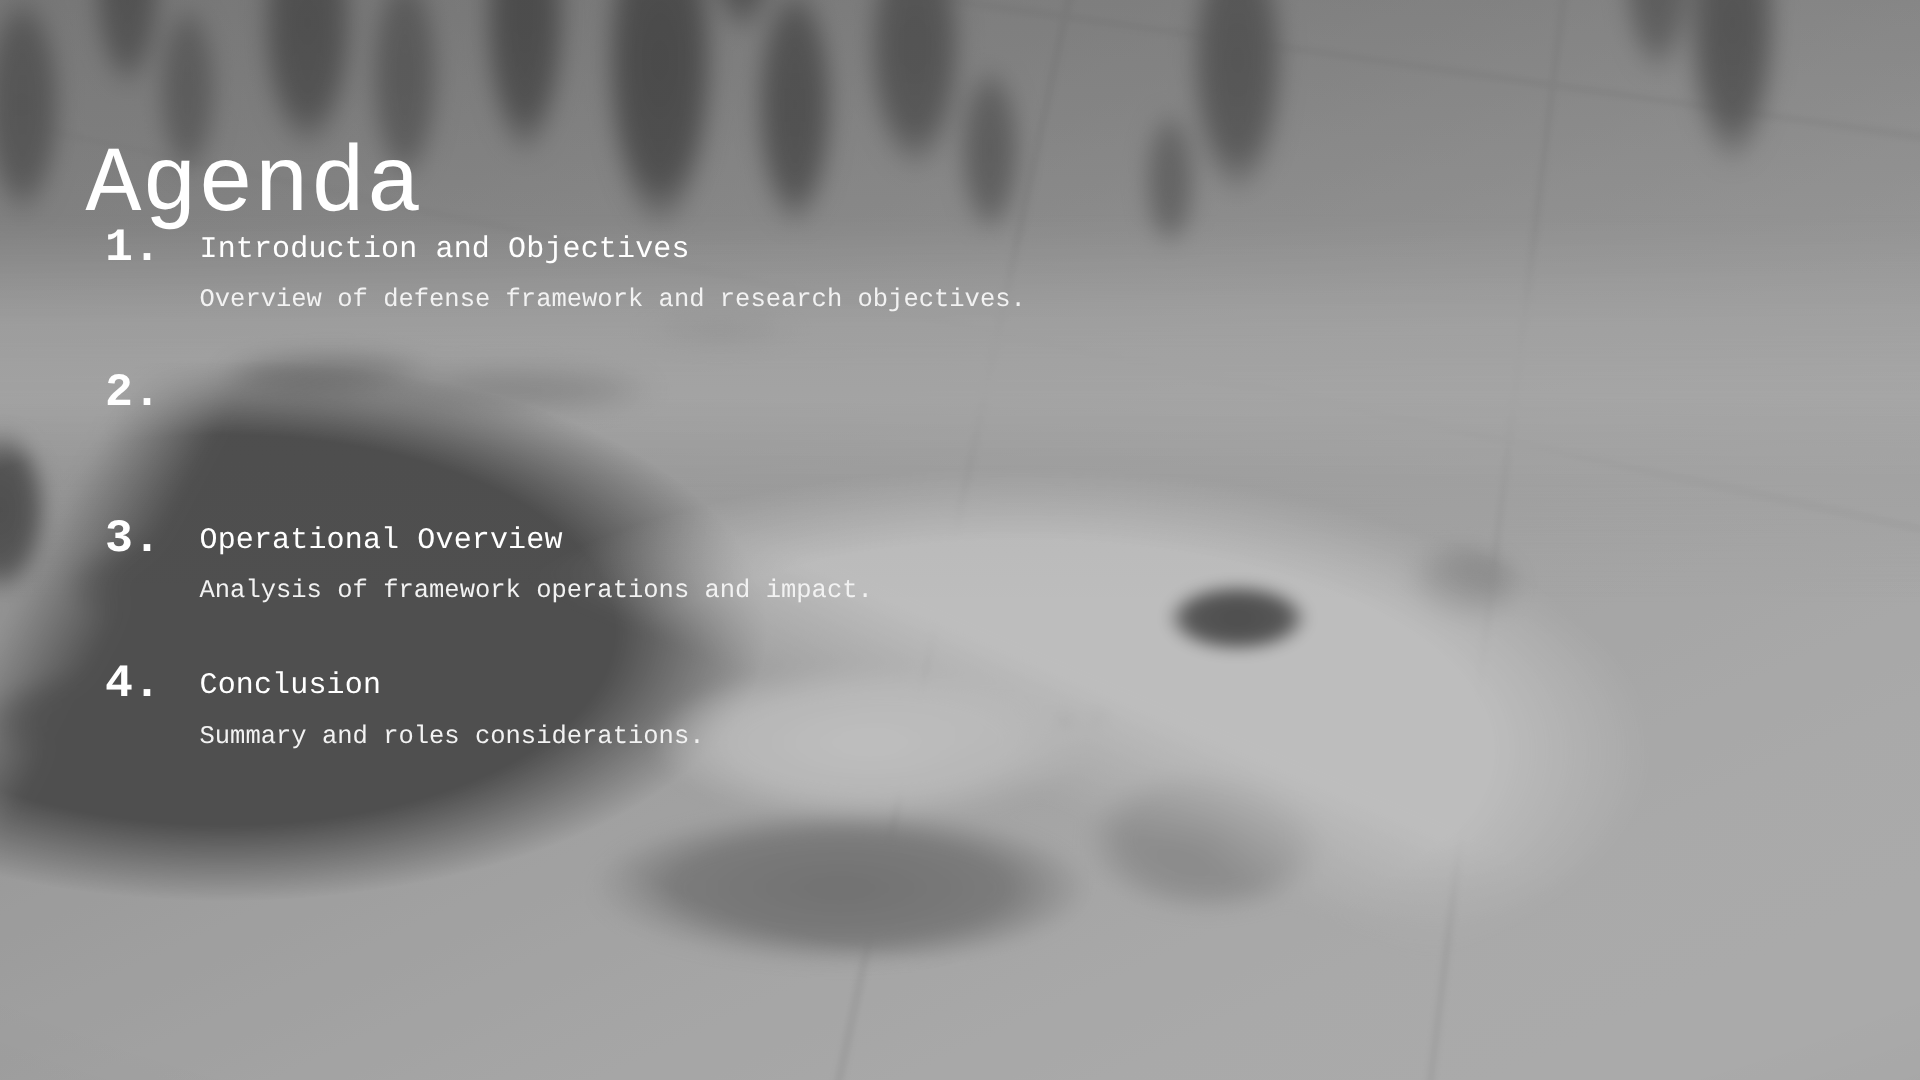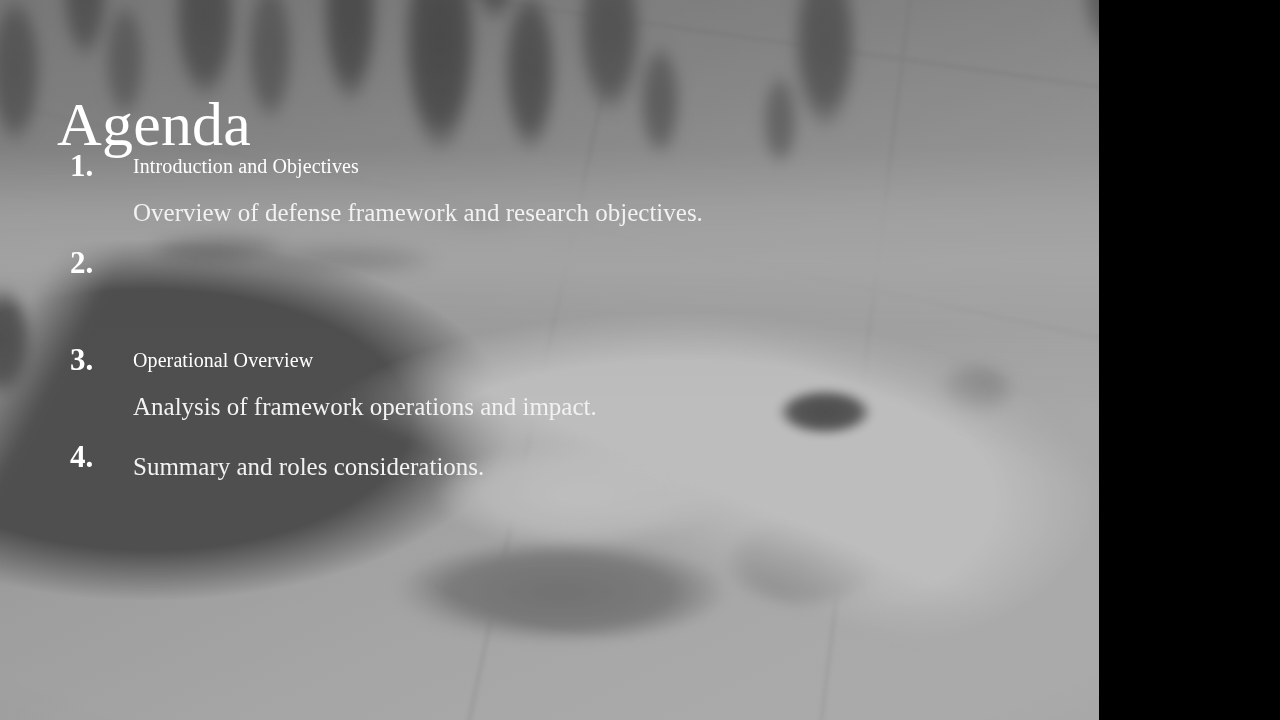--- a/index.html
+++ b/index.html
@@ -3,24 +3,24 @@
 <meta charset="utf-8">
 <title>Agenda Slide</title>
 <style>
   html, body {
     margin: 0;
     padding: 0;
     background: #000;
   }
   #slide {
     position: relative;
-    width: 1099px;
+    width: 1280px;
     height: 720px;
     overflow: hidden;
-    font-family: Liberation Serif, serif;
+    font-family: Liberation Mono, monospace;
     background: #701a75;
   }
 
   
   .bg-layer {
     position: absolute;
     inset: -80px;
     pointer-events: none;
   }
 
@@ -206,22 +206,22 @@
   .item-heading {
     font-size: 20px;
     font-weight: 300;
     line-height: 37px;
     color: #ffffff;
     letter-spacing: .1px;
     white-space: nowrap;
   }
 
   .item-subtext {
-    margin-top: 15px;
-    font-size: 25px;
+    margin-top: 3px;
+    font-size: 17px;
     font-weight: 400;
     line-height: 26px;
     color: #f2f2f2;
     letter-spacing: 0;
     white-space: nowrap;
   }
 </style>
 </head>
 <body>
 
@@ -261,20 +261,21 @@
         <div class="item-number">3.</div>
         <div class="item-body">
           <div class="item-heading">Operational Overview</div>
           <div class="item-subtext">Analysis of framework operations and impact.</div>
         </div>
       </li>
 
       <li class="agenda-item">
         <div class="item-number">4.</div>
         <div class="item-body">
+          <div class="item-heading">Conclusion</div>
           <div class="item-subtext">Summary and roles considerations.</div>
         </div>
       </li>
 
     </ol>
 
   </div>
 </div>
 
 </body></html>

